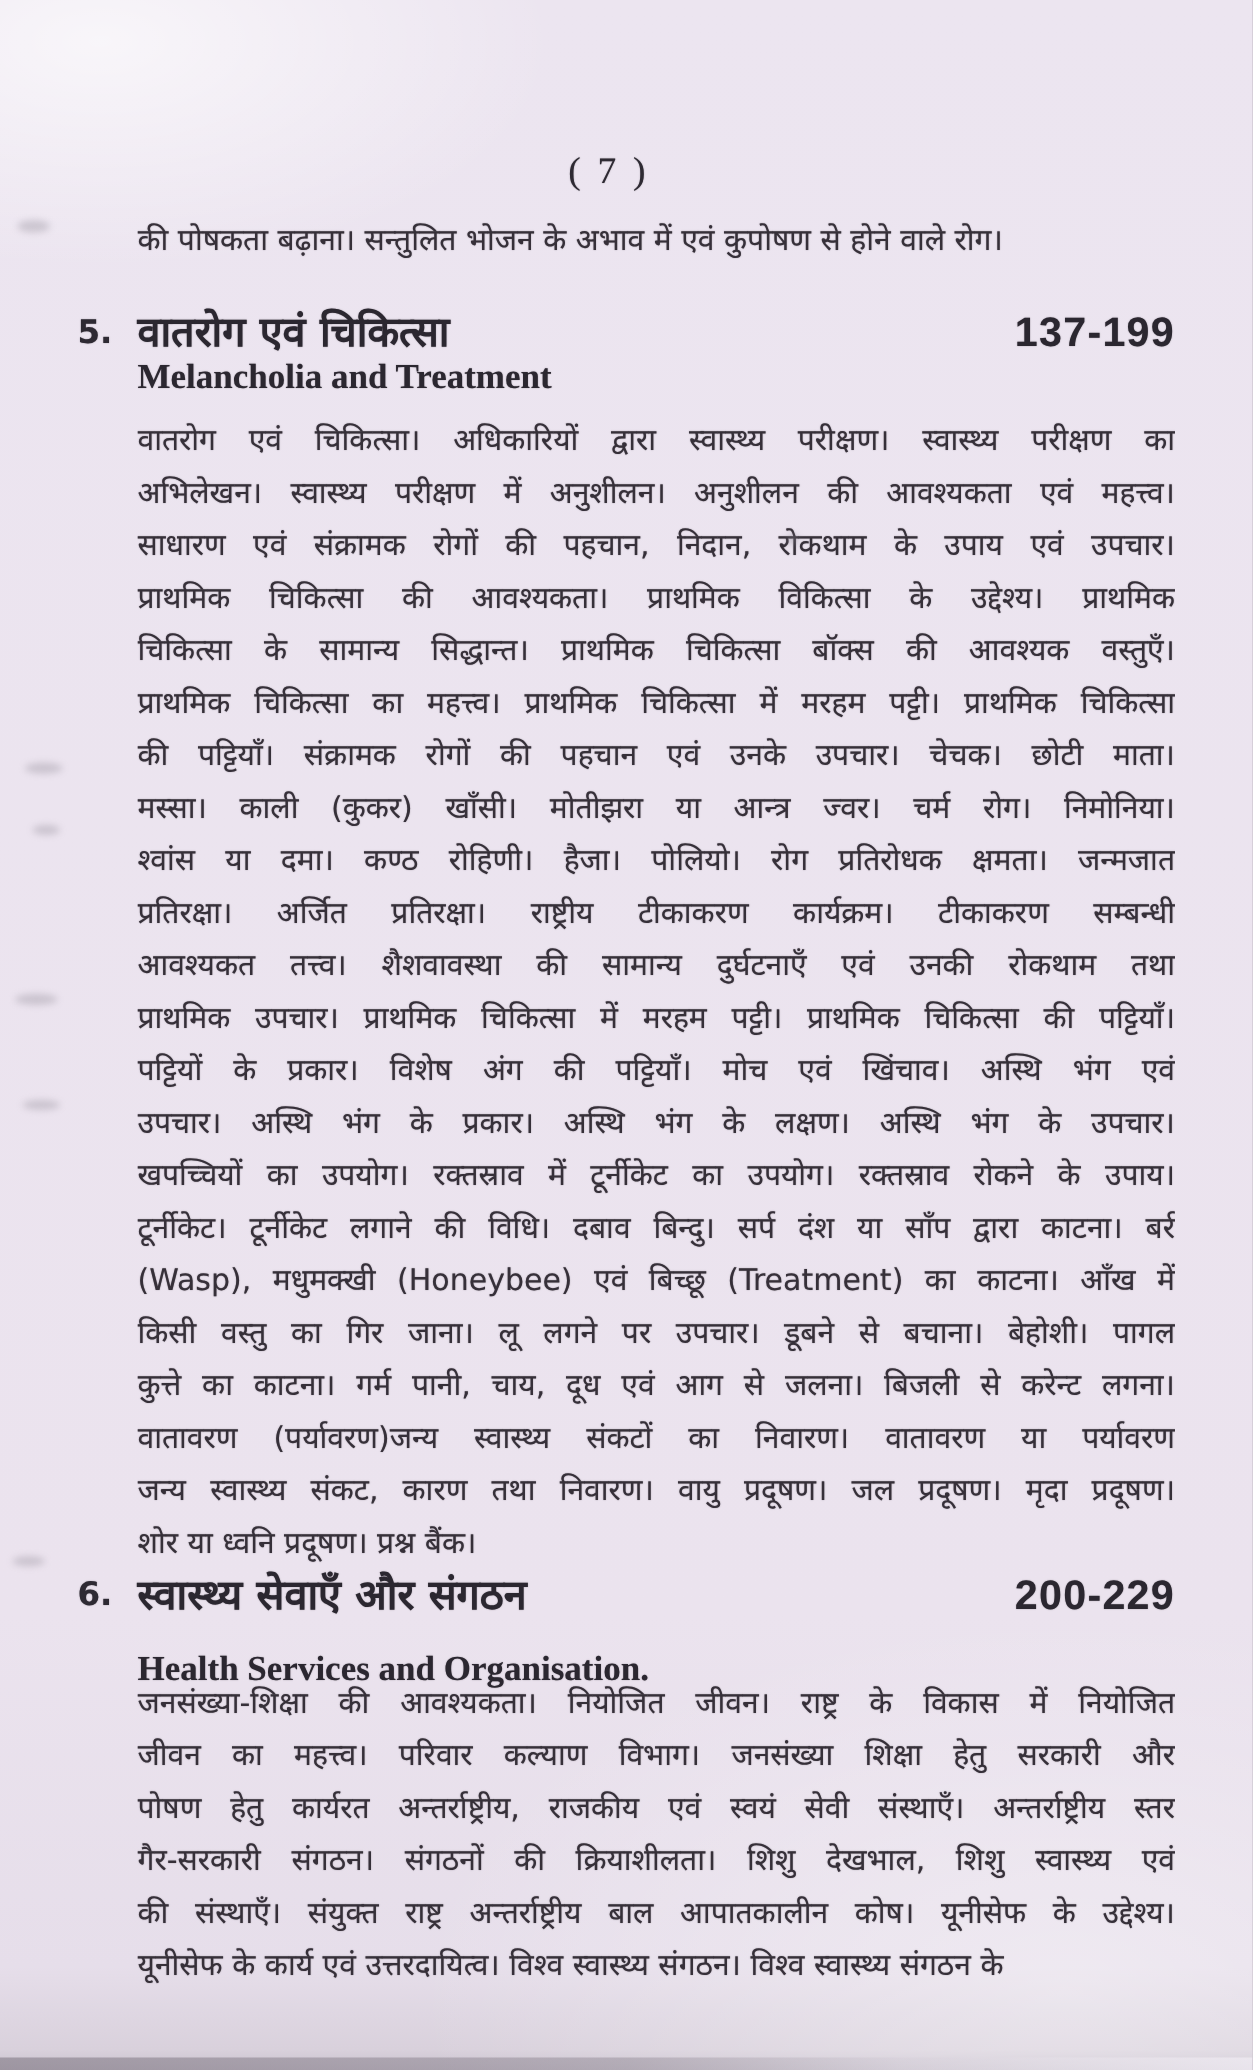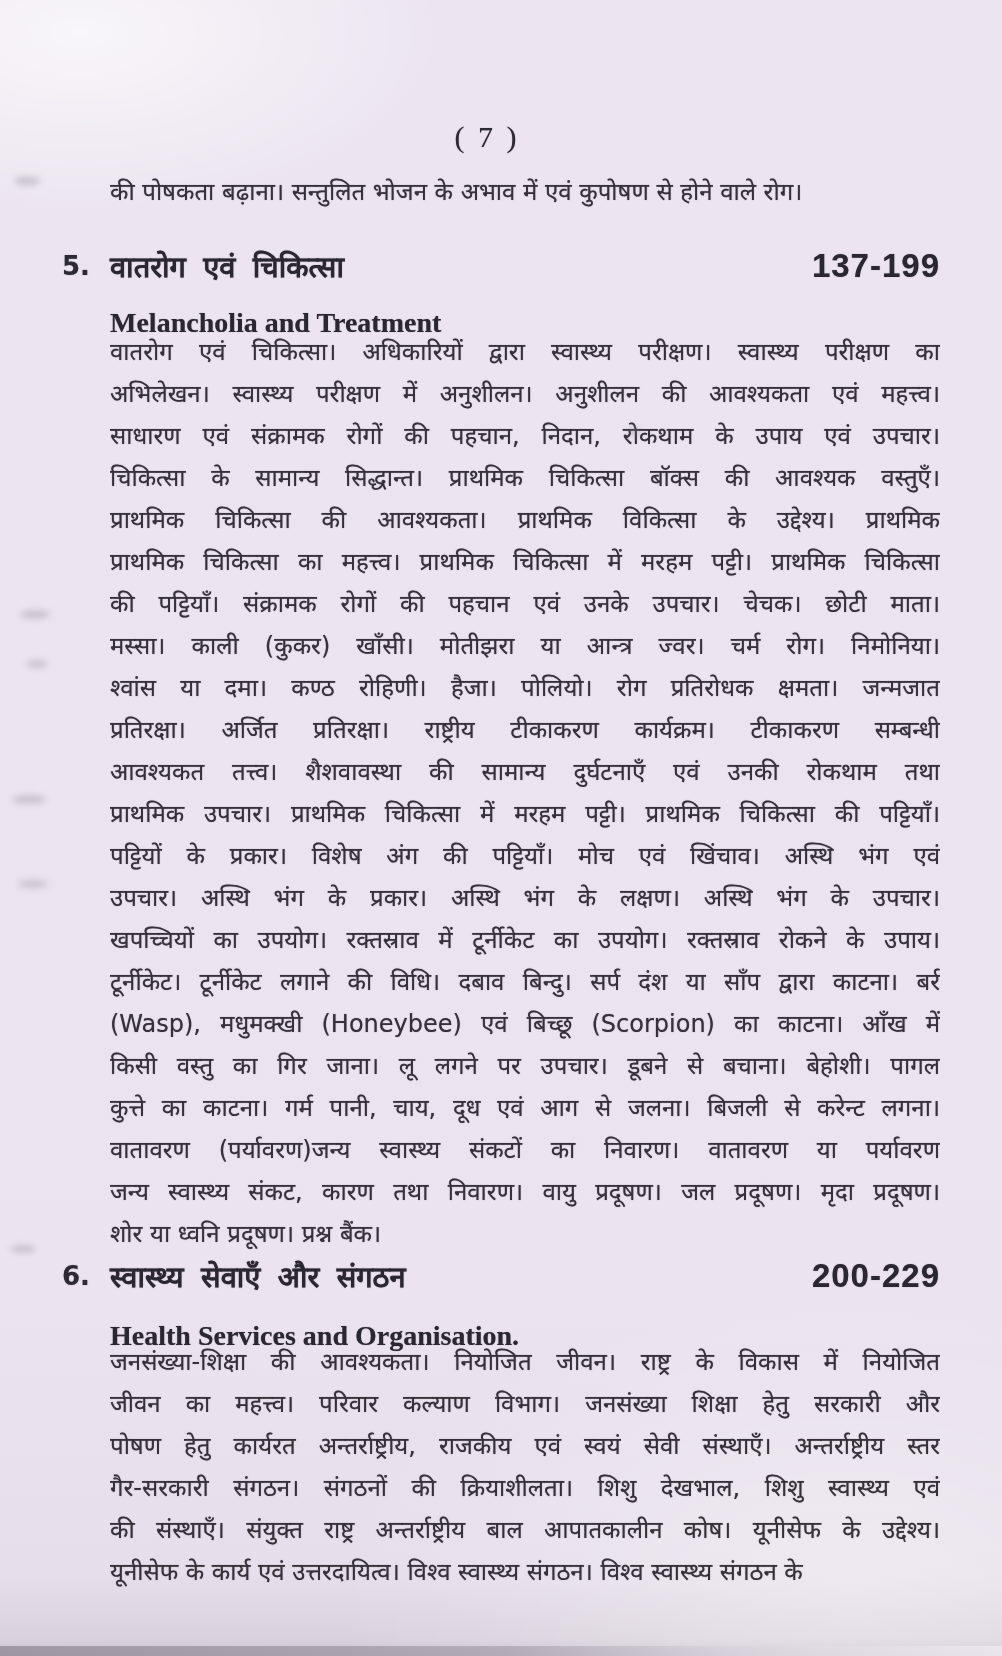--- a/index.html
+++ b/index.html
@@ -31,21 +31,21 @@
   }
   .para .jline:last-child{text-align-last:left;}
   .entry-head{
     position:absolute;left:110px;width:830px;
     display:flex;align-items:baseline;height:44px;line-height:44px;
   }
   .entry-num{
     position:absolute;left:-48px;top:0;
     font-weight:bold;font-size:26px;color:#2e2a33;
   }
-  .entry-title-hi{font-weight:bold;font-size:29px;color:#2b2730;font-family:Liberation Mono, monospace;}
+  .entry-title-hi{font-weight:bold;font-size:33px;color:#2b2730;}
   .entry-range{
     margin-left:auto;font-weight:bold;font-size:33px;
     letter-spacing:1px;color:#2b2730;
     font-family:"Liberation Sans",sans-serif;
   }
   .entry-title-en{
     position:absolute;left:110px;width:830px;
     font-family:"Liberation Serif",serif;
     font-weight:bold;font-size:28px;color:#2b2730;
     height:40px;line-height:40px;
@@ -72,39 +72,39 @@
 
   <div class="para" style="top:171px">
       <div class="jline">की पोषकता बढ़ाना। सन्तुलित भोजन के अभाव में एवं कुपोषण से होने वाले रोग।</div>
     </div>
 
   <div class="entry-head" style="top:244px">
     <span class="entry-num">5.</span>
     <span class="entry-title-hi">वातरोग एवं चिकित्सा</span>
     <span class="entry-range">137-199</span>
   </div>
-  <div class="entry-title-en" style="top:303px">Melancholia and Treatment</div>
+  <div class="entry-title-en" style="top:282px">Melancholia and Treatment</div>
   <div class="para" style="top:331px">
       <div class="jline">वातरोग एवं चिकित्सा। अधिकारियों द्वारा स्वास्थ्य परीक्षण। स्वास्थ्य परीक्षण का</div>
       <div class="jline">अभिलेखन। स्वास्थ्य परीक्षण में अनुशीलन। अनुशीलन की आवश्यकता एवं महत्त्व।</div>
       <div class="jline">साधारण एवं संक्रामक रोगों की पहचान, निदान, रोकथाम के उपाय एवं उपचार।</div>
+      <div class="jline">प्राथमिक चिकित्सा की आवश्यकता। प्राथमिक विकित्सा के उद्देश्य। प्राथमिक</div>
       <div class="jline">चिकित्सा के सामान्य सिद्धान्त। प्राथमिक चिकित्सा बॉक्स की आवश्यक वस्तुएँ।</div>
-      <div class="jline">प्राथमिक चिकित्सा की आवश्यकता। प्राथमिक विकित्सा के उद्देश्य। प्राथमिक</div>
       <div class="jline">प्राथमिक चिकित्सा का महत्त्व। प्राथमिक चिकित्सा में मरहम पट्टी। प्राथमिक चिकित्सा</div>
       <div class="jline">की पट्टियाँ। संक्रामक रोगों की पहचान एवं उनके उपचार। चेचक। छोटी माता।</div>
       <div class="jline">मस्सा। काली (कुकर) खाँसी। मोतीझरा या आन्त्र ज्वर। चर्म रोग। निमोनिया।</div>
       <div class="jline">श्वांस या दमा। कण्ठ रोहिणी। हैजा। पोलियो। रोग प्रतिरोधक क्षमता। जन्मजात</div>
       <div class="jline">प्रतिरक्षा। अर्जित प्रतिरक्षा। राष्ट्रीय टीकाकरण कार्यक्रम। टीकाकरण सम्बन्धी</div>
       <div class="jline">आवश्यकत तत्त्व। शैशवावस्था की सामान्य दुर्घटनाएँ एवं उनकी रोकथाम तथा</div>
       <div class="jline">प्राथमिक उपचार। प्राथमिक चिकित्सा में मरहम पट्टी। प्राथमिक चिकित्सा की पट्टियाँ।</div>
       <div class="jline">पट्टियों के प्रकार। विशेष अंग की पट्टियाँ। मोच एवं खिंचाव। अस्थि भंग एवं</div>
       <div class="jline">उपचार। अस्थि भंग के प्रकार। अस्थि भंग के लक्षण। अस्थि भंग के उपचार।</div>
       <div class="jline">खपच्चियों का उपयोग। रक्तस्राव में टूर्नीकेट का उपयोग। रक्तस्राव रोकने के उपाय।</div>
       <div class="jline">टूर्नीकेट। टूर्नीकेट लगाने की विधि। दबाव बिन्दु। सर्प दंश या साँप द्वारा काटना।  बर्र</div>
-      <div class="jline">(Wasp), मधुमक्खी (Honeybee) एवं बिच्छू (Scorpion) का काटना। आँख में</div>
+      <div class="jline">(Wasp), मधुमक्खी (Honeybee) एवं बिच्छू (Treatment) का काटना। आँख में</div>
       <div class="jline">किसी वस्तु का गिर जाना। लू लगने पर उपचार। डूबने से बचाना। बेहोशी। पागल</div>
       <div class="jline">कुत्ते का काटना। गर्म पानी, चाय, दूध एवं आग से जलना। बिजली से करेन्ट लगना।</div>
       <div class="jline">वातावरण (पर्यावरण)जन्य स्वास्थ्य संकटों का निवारण। वातावरण या पर्यावरण</div>
       <div class="jline">जन्य स्वास्थ्य संकट, कारण तथा निवारण। वायु प्रदूषण। जल प्रदूषण। मृदा प्रदूषण।</div>
       <div class="jline">शोर या ध्वनि प्रदूषण। प्रश्न बैंक।</div>
     </div>
 
   <div class="entry-head" style="top:1254px">
     <span class="entry-num">6.</span>
     <span class="entry-title-hi">स्वास्थ्य सेवाएँ और संगठन</span>

